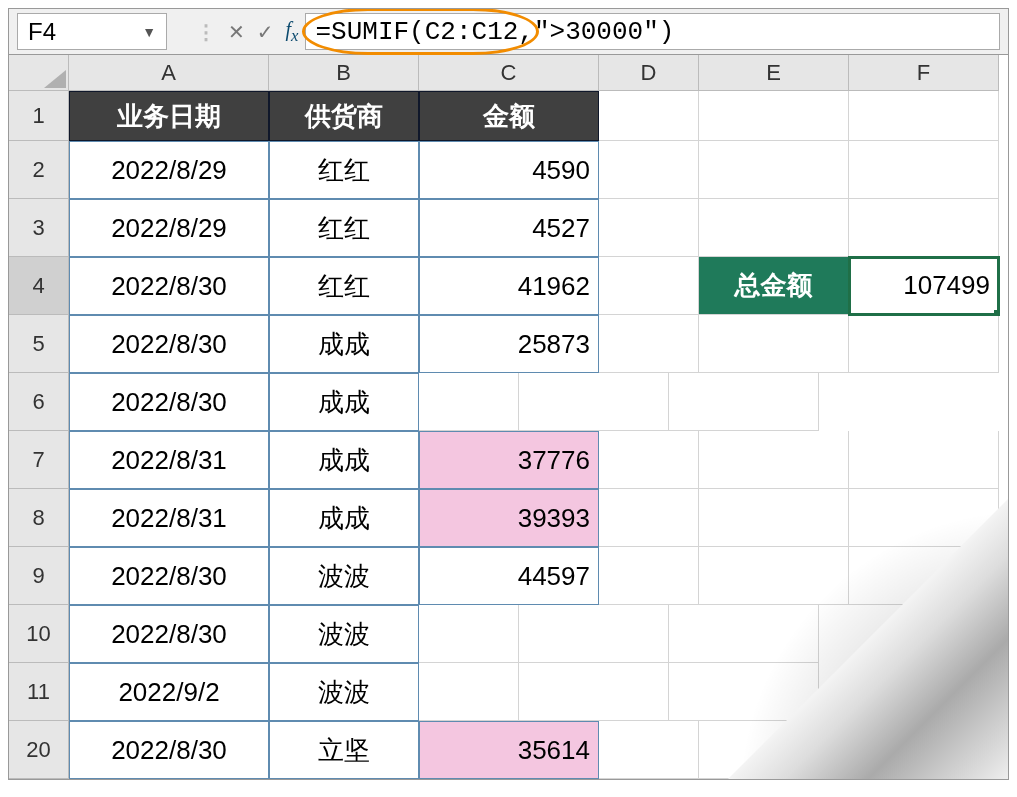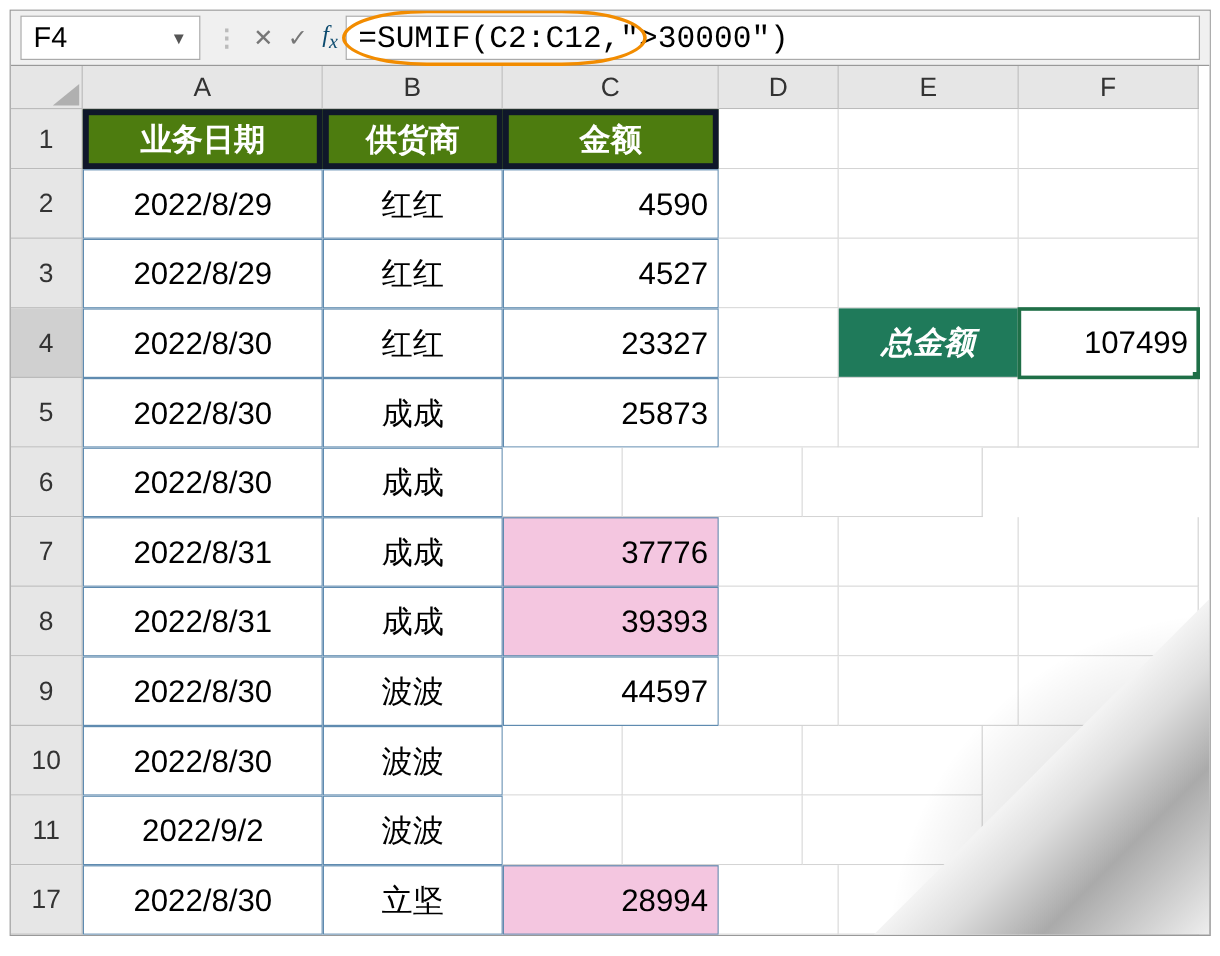--- a/index.html
+++ b/index.html
@@ -22,21 +22,21 @@
     display: flex;
     align-items: stretch;
     height: 46px;
     border-bottom: 1px solid #999;
     background: #f0f0f0;
   }
   .namebox {
     width: 150px;
     background: #fff;
     border: 1px solid #aaa;
-    margin: 4px 6px 4px 8px;
+    margin: 4px 23px 4px 8px;
     display: flex;
     align-items: center;
     padding: 0 10px;
     font-size: 24px;
     justify-content: space-between;
   }
   .namebox .dd {
     color: #555;
     font-size: 14px;
   }
@@ -133,35 +133,34 @@
   .cF { width: 150px; }
 
   .hrow .cell { height: 50px; }
   .drow .cell { height: 58px; }
 
   
   .tblcell {
     border: 1px solid #5f8bb0;
   }
   .header-cell {
-    background: #4d7c0f;
+    background: #404040;
     color: #fff;
     font-weight: bold;
     justify-content: center;
-    border: 5px solid #0f172a;
+    border: 1px solid #0f172a;
   }
   .pink { background: #f4c6e0; }
 
   
   .e4label {
     background: #1f7a5a;
     color: #fff;
     font-weight: bold;
     justify-content: center;
-    font-style: italic;
   }
   
   .sel {
     outline: 3px solid #1f6f47;
     outline-offset: -2px;
     position: relative;
   }
   .sel::after {
     content:"";
     position:absolute;
@@ -241,21 +240,21 @@
           <div class="row-h" style="height: 58px;">2</div>
           <div class="row-h" style="height: 58px;">3</div>
           <div class="row-h active" style="height: 58px;">4</div>
           <div class="row-h" style="height: 58px;">5</div>
           <div class="row-h" style="height: 58px;">6</div>
           <div class="row-h" style="height: 58px;">7</div>
           <div class="row-h" style="height: 58px;">8</div>
           <div class="row-h" style="height: 58px;">9</div>
           <div class="row-h" style="height: 58px;">10</div>
           <div class="row-h" style="height: 58px;">11</div>
-          <div class="row-h" style="height: 58px;">17</div>
+          <div class="row-h" style="height: 58px;">20</div>
         </div>
       <div class="cells" id="cells">
           <div class="row hrow">
             <div class="cell cA header-cell tblcell">业务日期</div>
             <div class="cell cB header-cell tblcell">供货商</div>
             <div class="cell cC header-cell tblcell">金额</div>
             <div class="cell cD"></div>
             <div class="cell cE"></div>
             <div class="cell cF"></div>
           </div>
@@ -271,21 +270,21 @@
             <div class="cell cA tblcell center">2022/8/29</div>
             <div class="cell cB tblcell center">红红</div>
             <div class="cell cC tblcell num">4527</div>
             <div class="cell cD"></div>
             <div class="cell cE"></div>
             <div class="cell cF"></div>
           </div>
           <div class="row drow">
             <div class="cell cA tblcell center">2022/8/30</div>
             <div class="cell cB tblcell center">红红</div>
-            <div class="cell cC tblcell num">23327</div>
+            <div class="cell cC tblcell num">41962</div>
             <div class="cell cD"></div>
             <div class="cell cE e4label">总金额</div>
             <div class="cell cF num sel">107499</div>
           </div>
           <div class="row drow">
             <div class="cell cA tblcell center">2022/8/30</div>
             <div class="cell cB tblcell center">成成</div>
             <div class="cell cC tblcell num">25873</div>
             <div class="cell cD"></div>
             <div class="cell cE"></div>
@@ -332,21 +331,21 @@
           <div class="row drow">
             <div class="cell cA tblcell center">2022/9/2</div>
             <div class="cell cB tblcell center">波波</div>
             <div class="cell cD"></div>
             <div class="cell cE"></div>
             <div class="cell cF"></div>
           </div>
           <div class="row drow">
             <div class="cell cA tblcell center">2022/8/30</div>
             <div class="cell cB tblcell center">立坚</div>
-            <div class="cell cC tblcell num pink">28994</div>
+            <div class="cell cC tblcell num pink">35614</div>
             <div class="cell cD"></div>
             <div class="cell cE"></div>
             <div class="cell cF"></div>
           </div>
         </div>
     </div>
   </div>
 
   <div class="curl"></div>
 </div>

